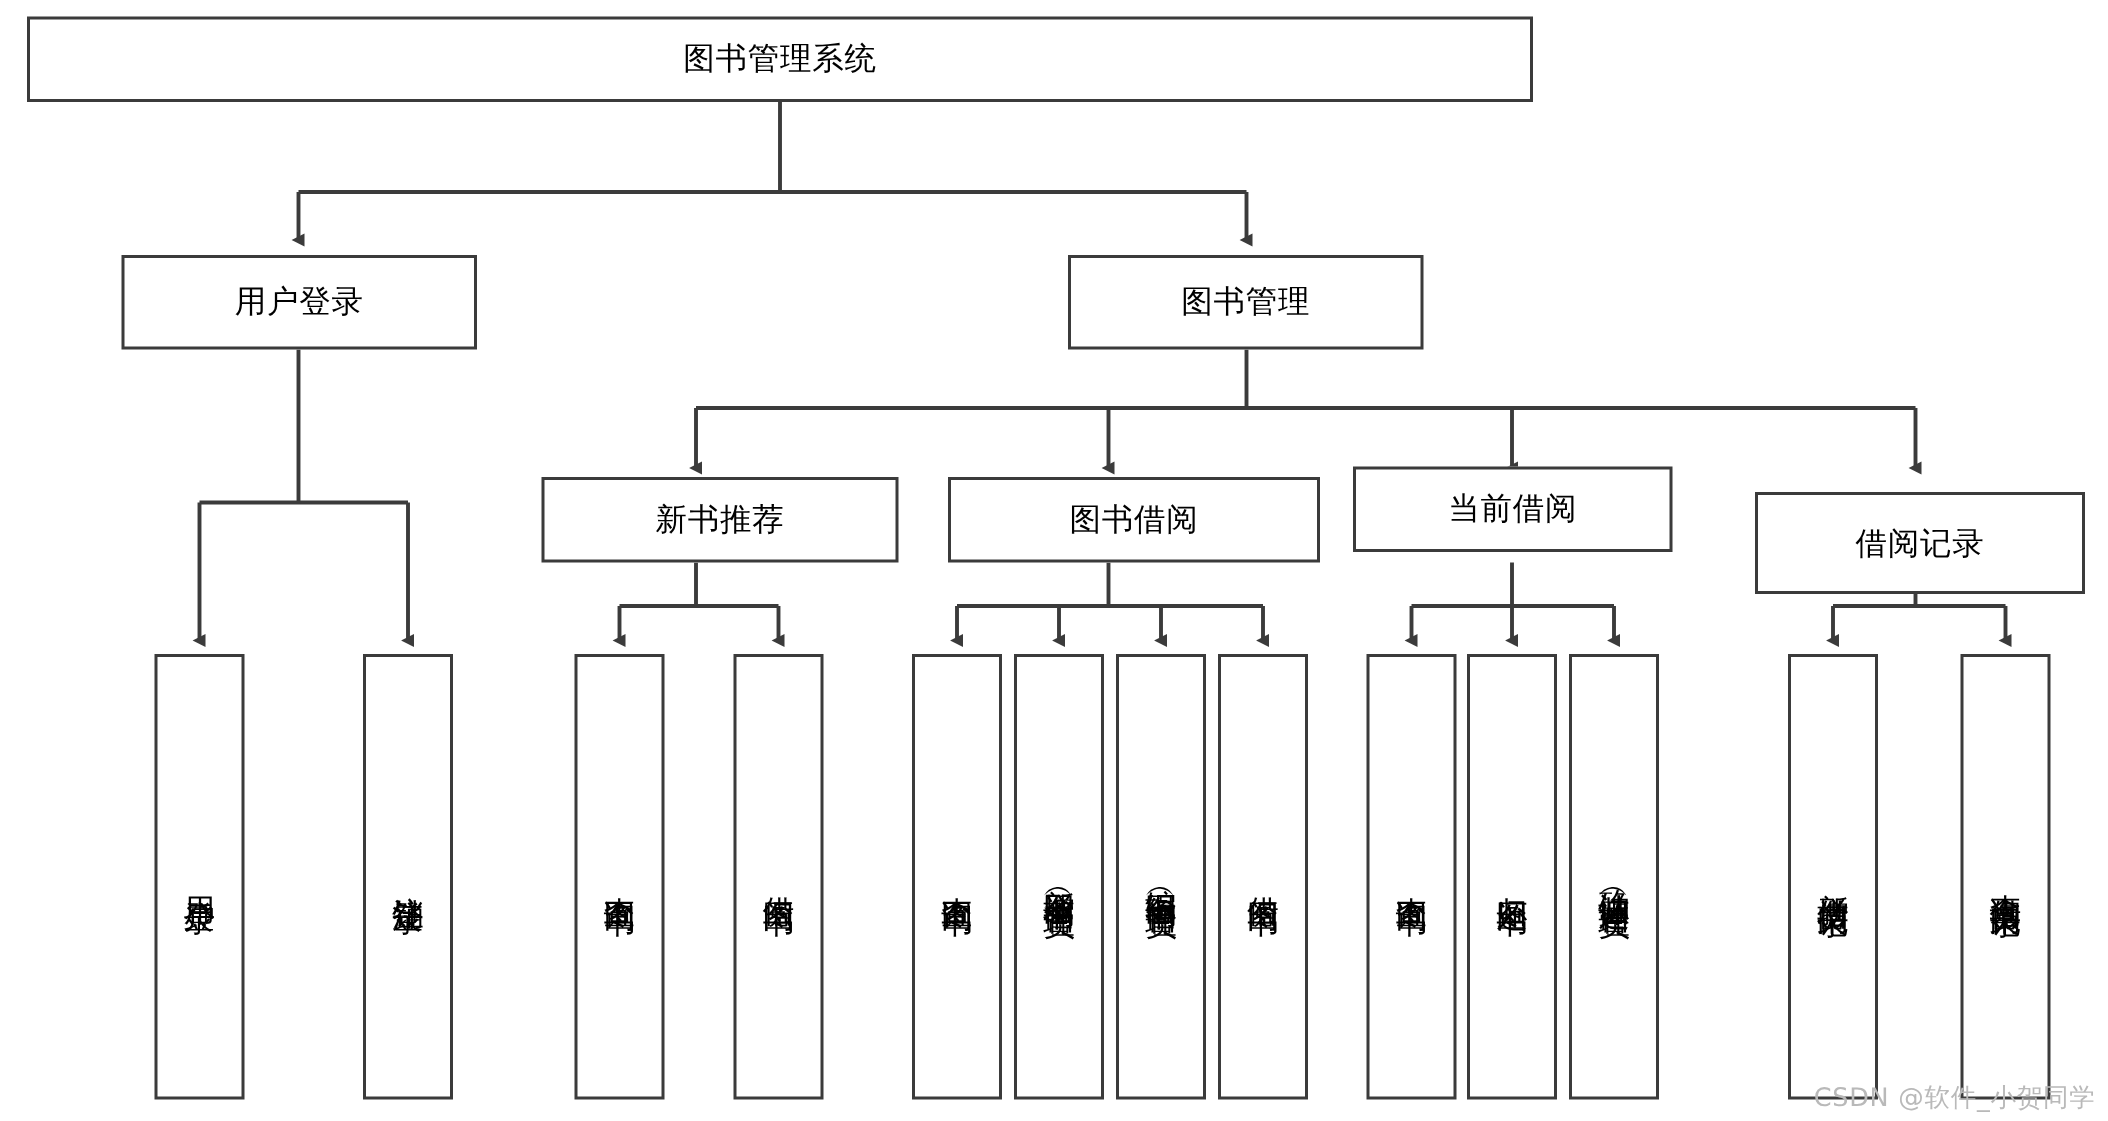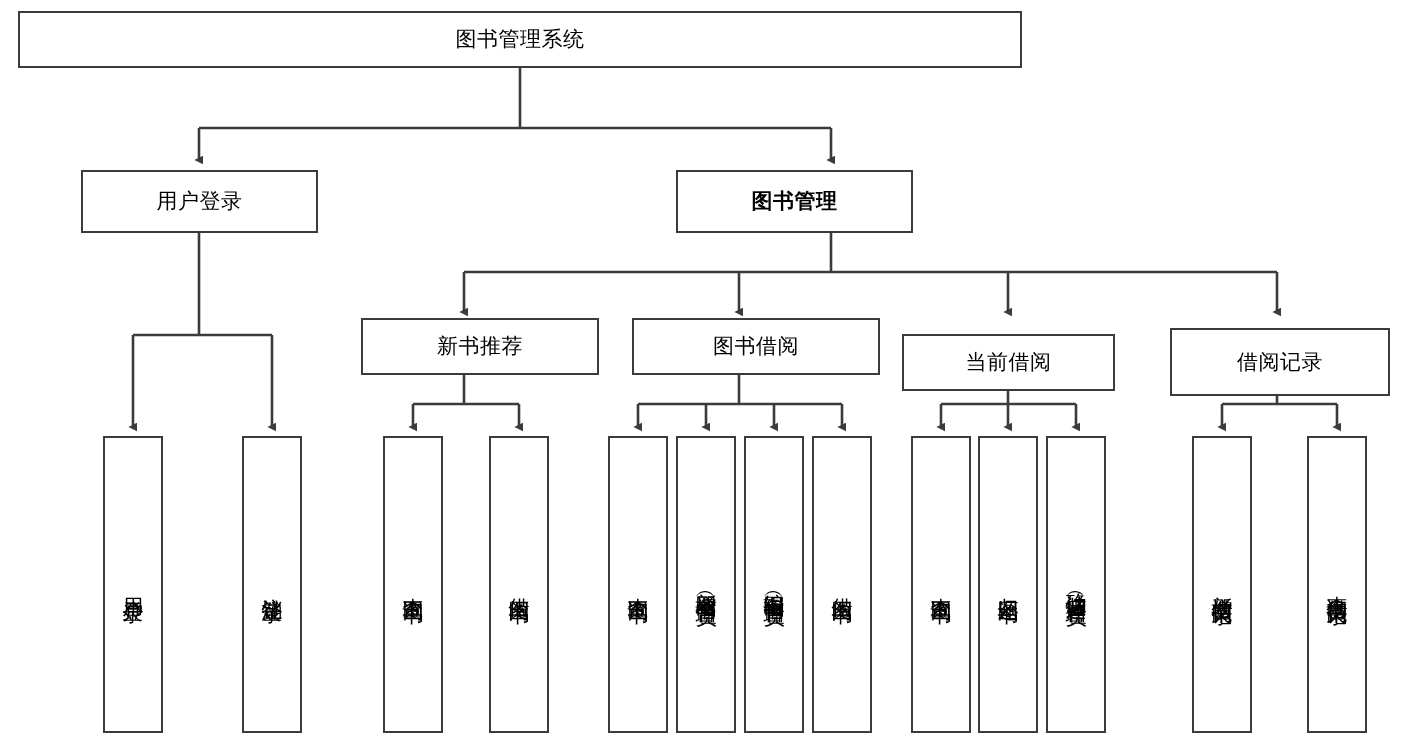--- a/index.html
+++ b/index.html
@@ -121,31 +121,31 @@
     </g>
   </svg>
 
   <div class="node-box" style="left:18px; top:11px; width:1004px; height:57px;">
     <span class="node-label">图书管理系统</span>
   </div>
 
   <div class="node-box" style="left:81px; top:170px; width:237px; height:63px;">
     <span class="node-label">用户登录</span>
   </div>
-  <div class="node-box" style="left:676px; top:170px; width:237px; height:63px;font-weight:bold;">
+  <div class="node-box" style="left:712px; top:170px; width:237px; height:63px;">
     <span class="node-label">图书管理</span>
   </div>
 
   <div class="node-box" style="left:361px; top:318px; width:238px; height:57px;">
     <span class="node-label">新书推荐</span>
   </div>
   <div class="node-box" style="left:632px; top:318px; width:248px; height:57px;">
     <span class="node-label">图书借阅</span>
   </div>
-  <div class="node-box" style="left:902px; top:334px; width:213px; height:57px;">
+  <div class="node-box" style="left:902px; top:311px; width:213px; height:57px;">
     <span class="node-label">当前借阅</span>
   </div>
   <div class="node-box" style="left:1170px; top:328px; width:220px; height:68px;">
     <span class="node-label">借阅记录</span>
   </div>
 
   <div class="node-box vertical" style="left:103px; top:436px; width:60px; height:297px;">
     <span class="node-label">用户登录</span>
   </div>
   <div class="node-box vertical" style="left:242px; top:436px; width:60px; height:297px;">
@@ -182,14 +182,15 @@
     <span class="node-label">确认归还（管理员）</span>
   </div>
 
   <div class="node-box vertical" style="left:1192px; top:436px; width:60px; height:297px;">
     <span class="node-label">新增借阅记录</span>
   </div>
   <div class="node-box vertical" style="left:1307px; top:436px; width:60px; height:297px;">
     <span class="node-label">查询借阅记录</span>
   </div>
 
+  <div class="watermark">CSDN @软件_小贺同学</div>
 
 </div>
 
 </body></html>

